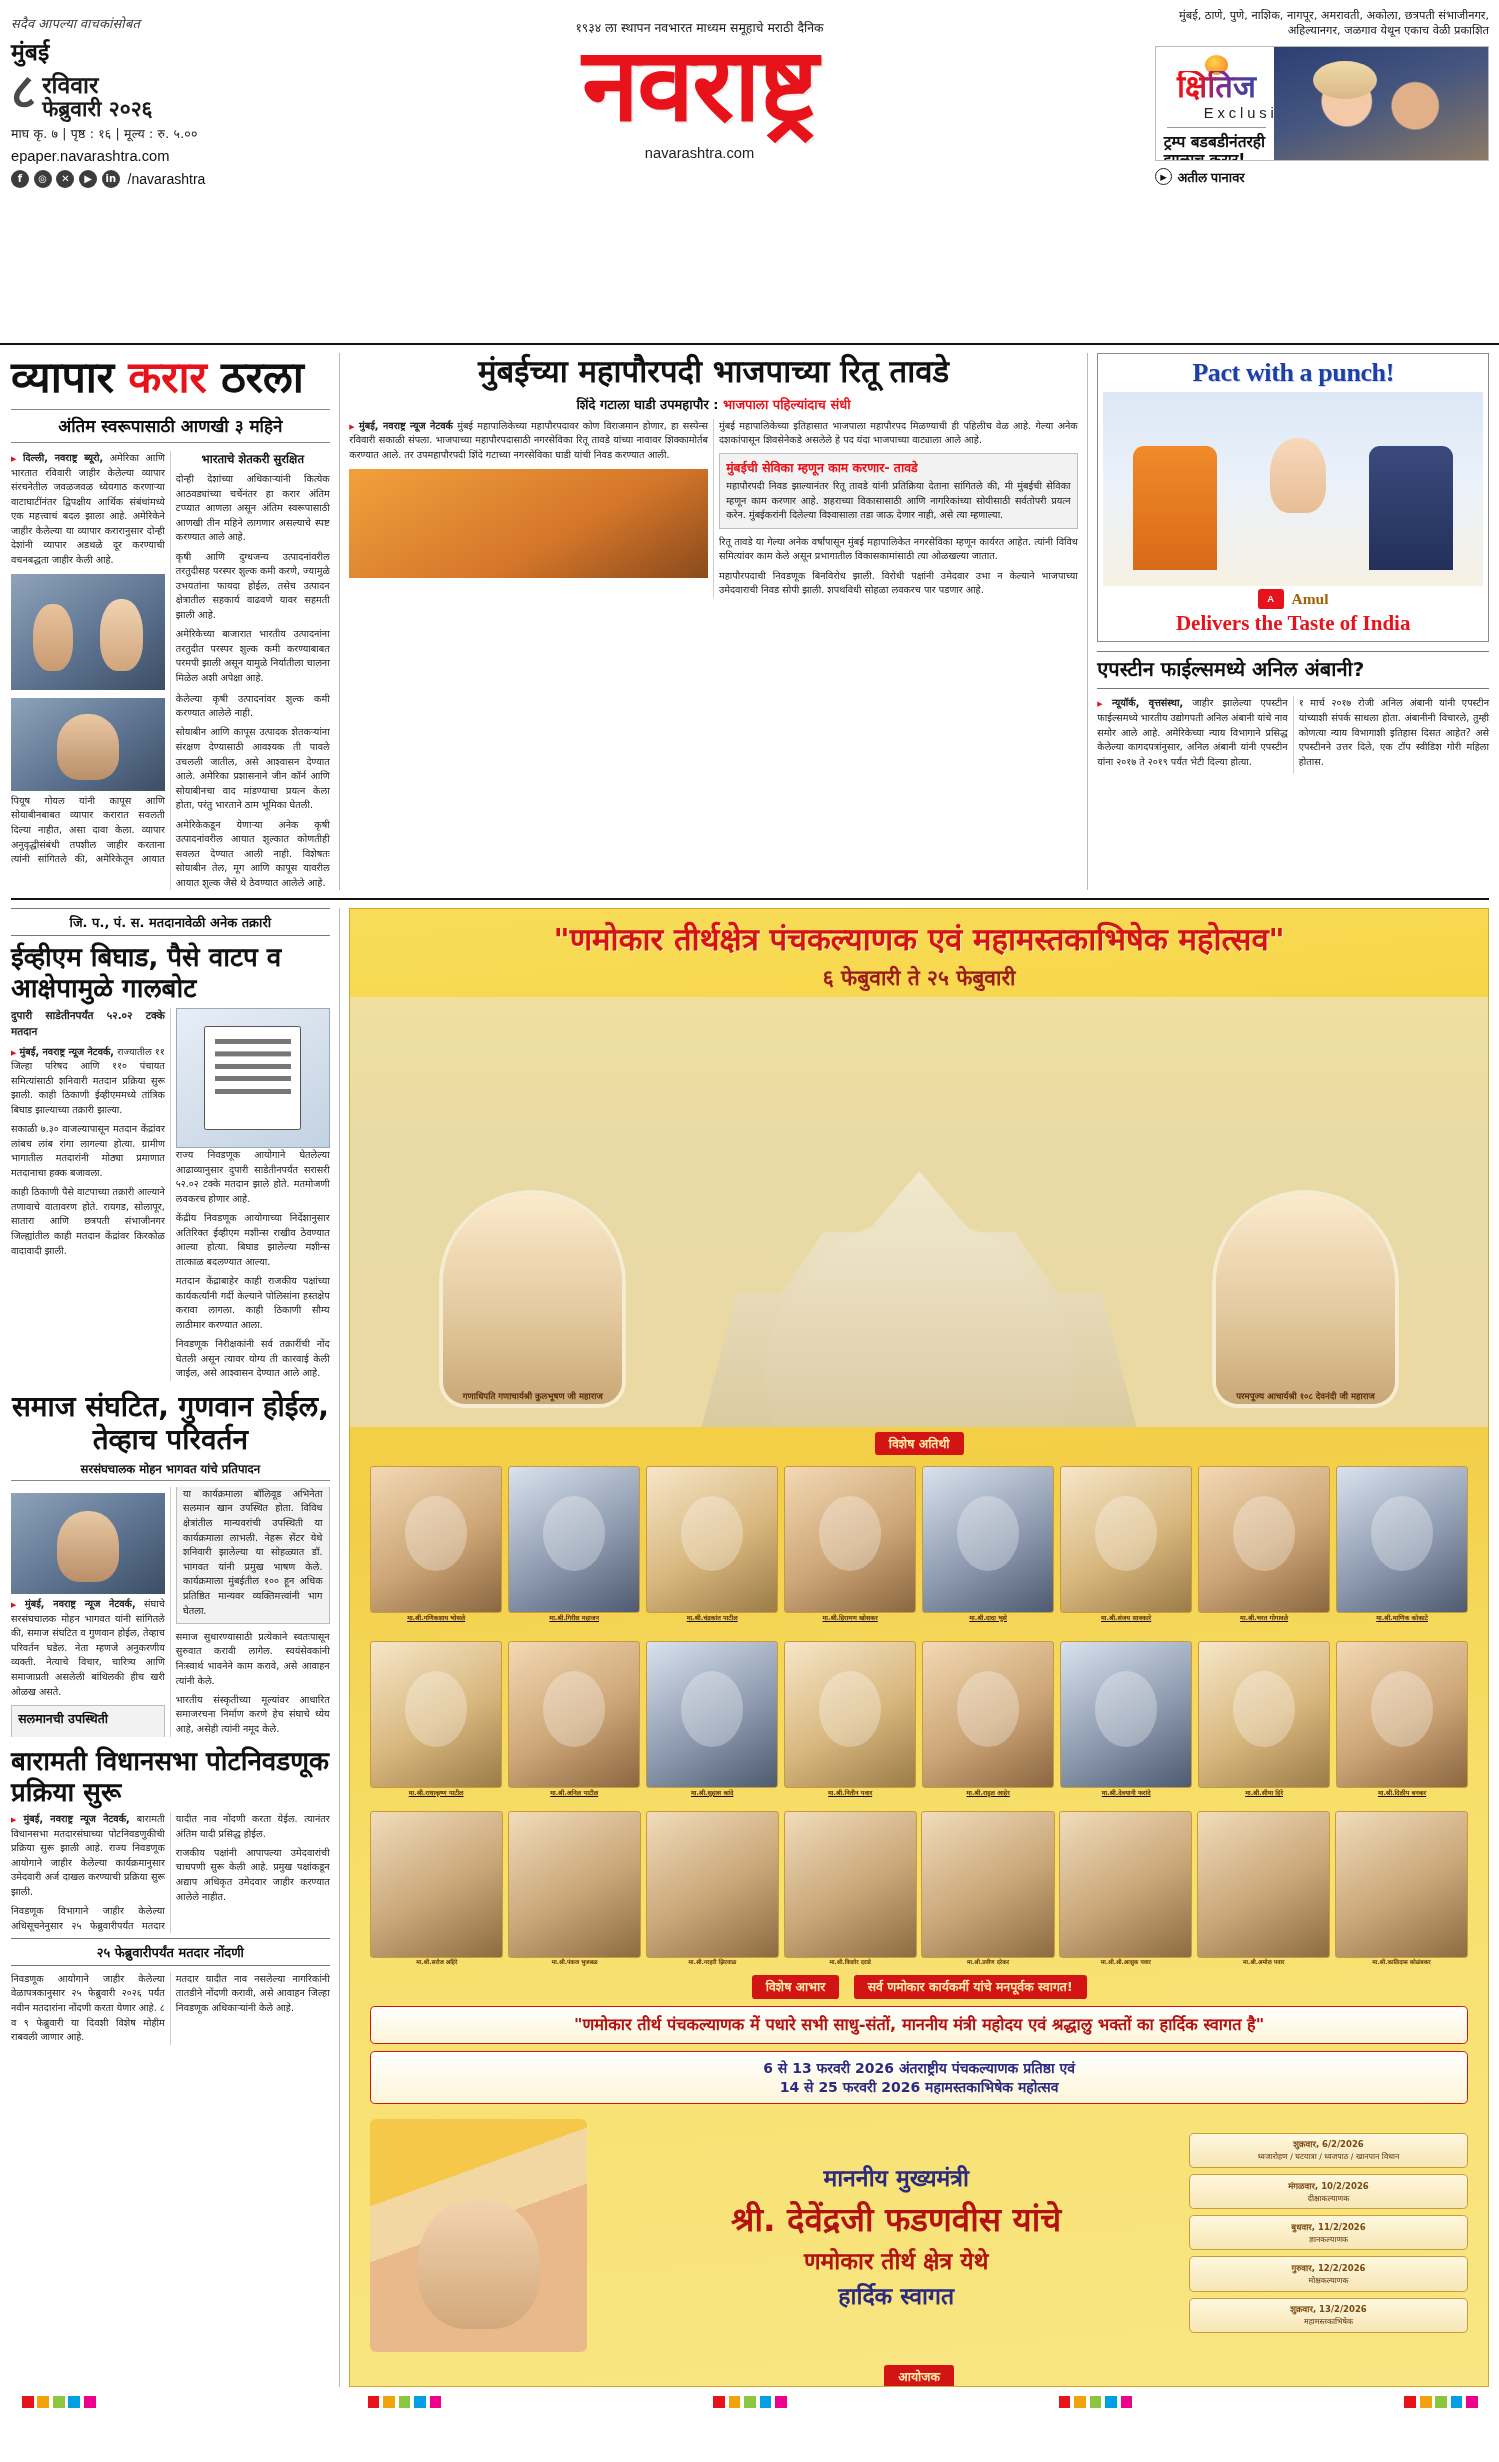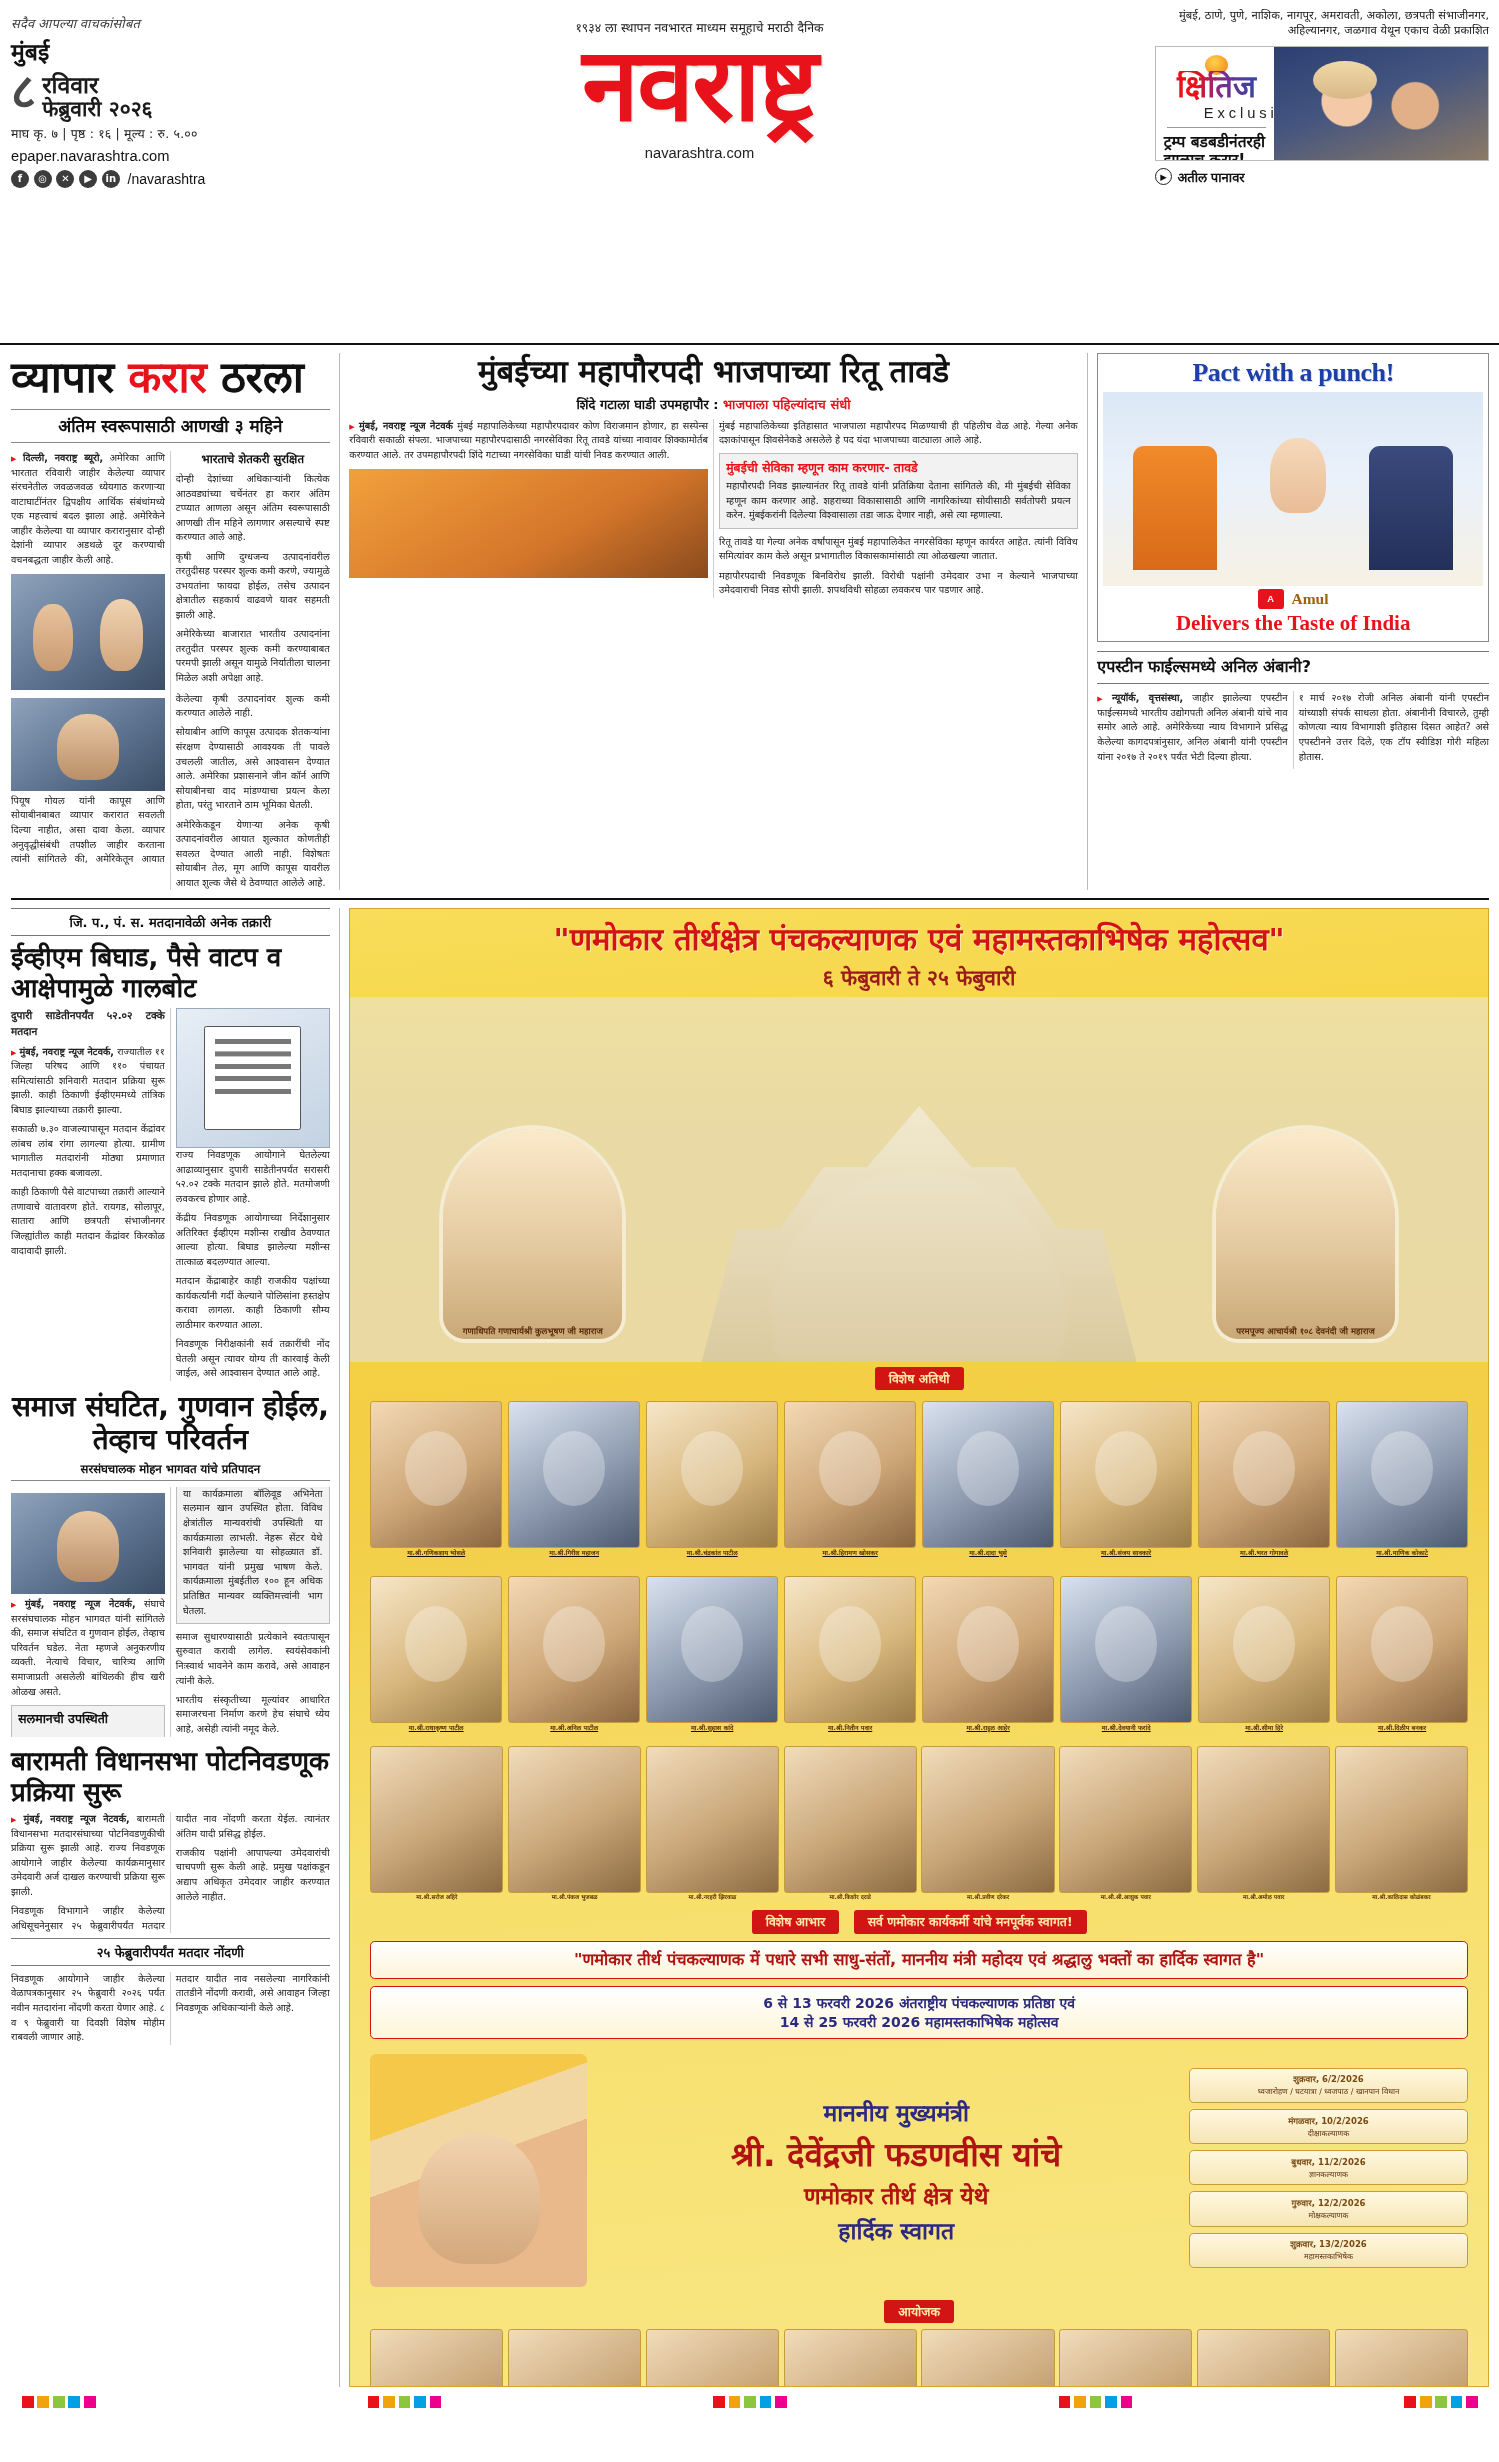--- a/index.html
+++ b/index.html
@@ -148,21 +148,21 @@
   .hl-xl {
     font-size: 43px; font-weight: 700; line-height: 1.12; color: #111;
     font-family: "DejaVu Sans", sans-serif; letter-spacing: -0.4px;
   }
   .hl-xl .red { color: #e8131a; }
   .hl-l {
     font-size: 31px; font-weight: 700; line-height: 1.2; color: #111;
     font-family: "DejaVu Sans", sans-serif; text-align: center;
   }
   .hl-m {
-    font-size: 16px; font-weight: 700; line-height: 1.28; color: #111;
+    font-size: 20px; font-weight: 700; line-height: 1.28; color: #111;
     font-family: "DejaVu Sans", sans-serif;
     border-top: 0.8px solid #777; border-bottom: 0.8px solid #777;
     padding: 5.4px 0; margin: 7px 0 7px 0;
   }
   .sub-rule {
     font-size: 17px; font-weight: 700; color: #111; text-align: center;
     font-family: "DejaVu Sans", sans-serif;
     border-top: 0.8px solid #888; border-bottom: 0.8px solid #888;
     padding: 4.7px 0; margin: 7.8px 0;
   }
@@ -282,21 +282,21 @@
     text-align: center; padding-top: 12.4px;
     font-size: 31px; font-weight: 700; color: #d31414; line-height: 1.18;
     font-family: "DejaVu Sans", sans-serif;
     text-shadow: 0.8px 0.8px 0 #fff3c4;
   }
   .ad-sub {
     text-align:center; font-size: 21px; font-weight: 700; color: #9a1b1b; margin-top: 4.7px;
     font-family: "DejaVu Sans", sans-serif;
   }
   .temple-band {
-    position: relative; height: 365px; margin-top: 6.2px;
+    position: relative; height: 430px; margin-top: 6.2px;
     background:
       radial-gradient(circle at 50% 88%, rgba(255,255,255,.55) 0 22%, transparent 23%),
       linear-gradient(#efe0a0 0%, #e9d9a5 40%, #ead9a2 100%);
     overflow: hidden;
   }
   .temple {
     position: absolute; bottom: 0; left: 50%; transform: translateX(-50%);
     width: 435px; height: 256px;
     background: linear-gradient(#f2ead2,#d9c9a0);
     clip-path: polygon(50% 0%, 62% 24%, 72% 24%, 82% 48%, 92% 48%, 100% 100%, 0% 100%, 8% 48%, 18% 48%, 28% 24%, 38% 24%);

